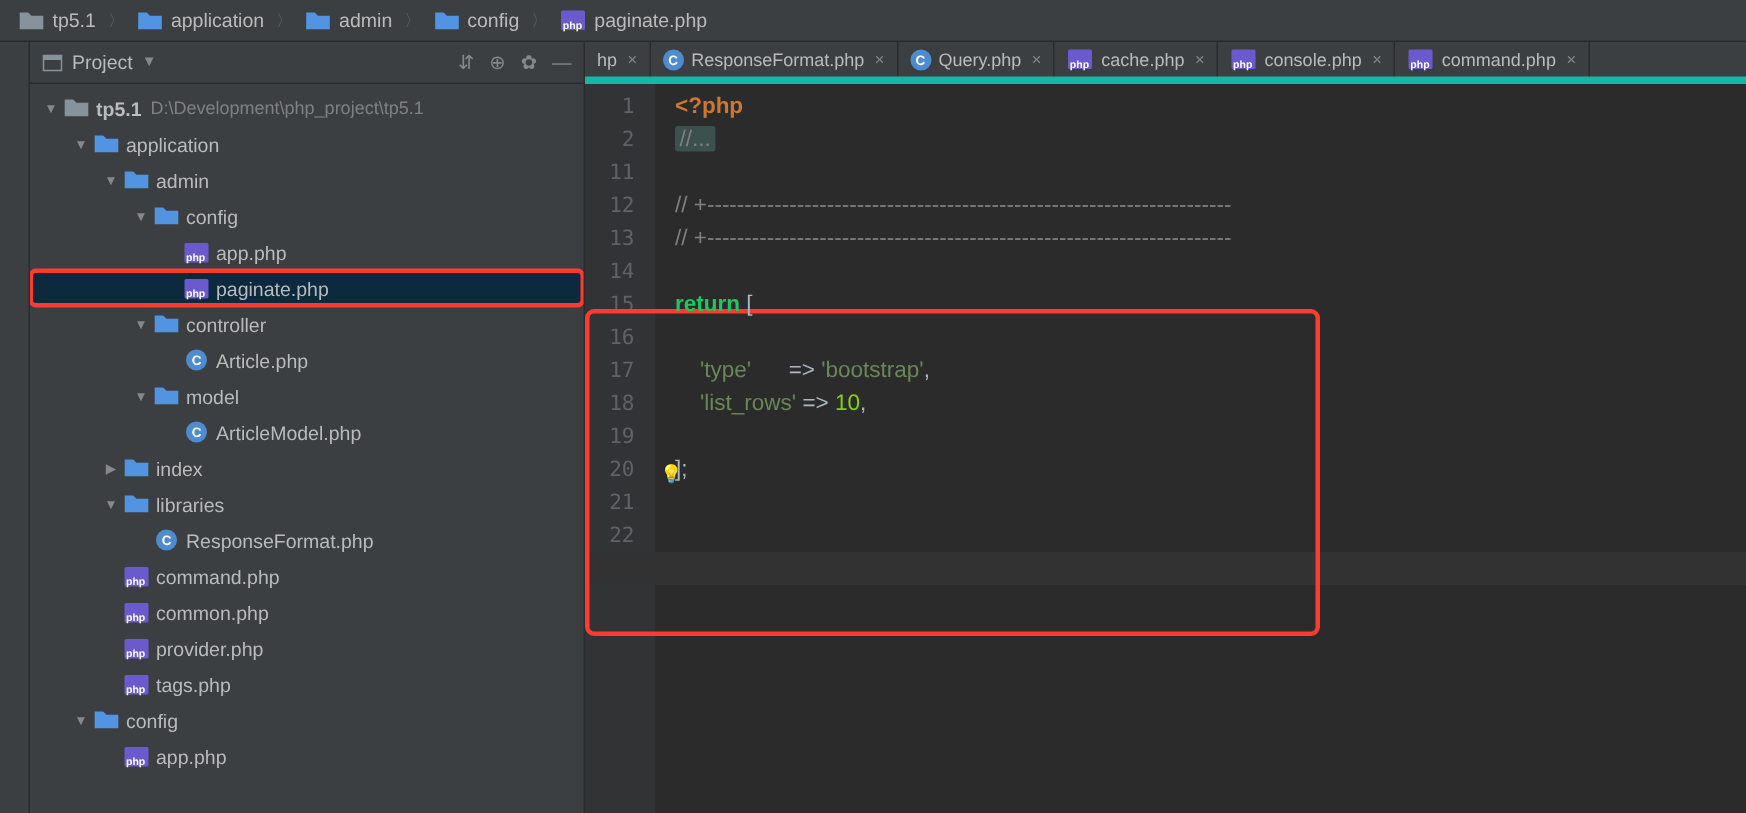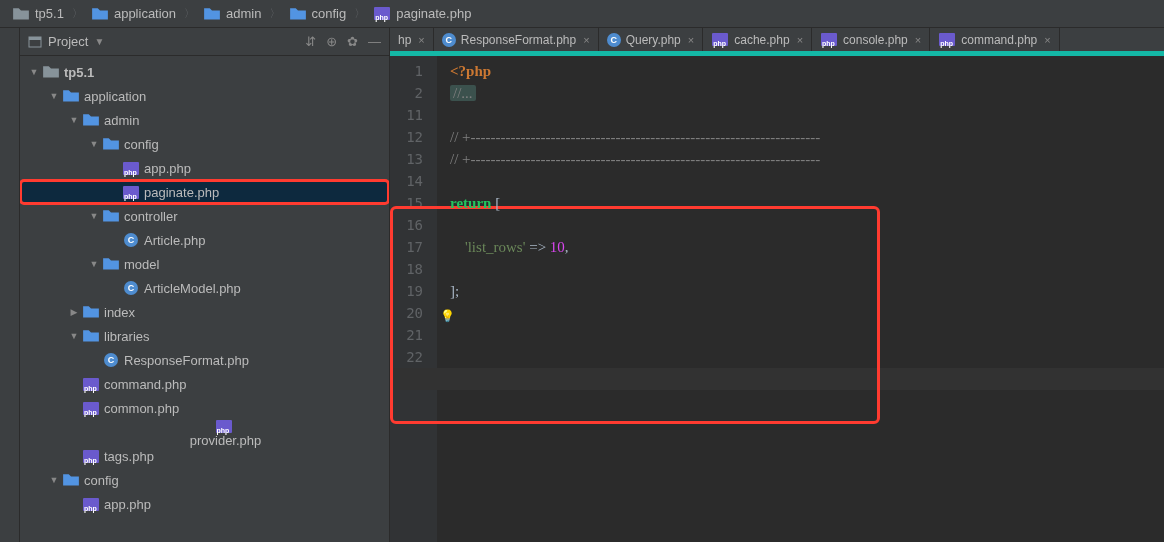--- a/index.html
+++ b/index.html
@@ -107,31 +107,31 @@
   font-family: "Consolas","Monaco",monospace;
   font-size:14px;
   position:relative;
 }
 .gutter .ln { height:22px; line-height:22px; padding-right:14px; position:relative;}
 .gutter .bulb { position:absolute; right:-18px; top:3px; font-size:12px; }
 
 .code {
   flex:1;
   padding:4px 0 0 12px;
-  font-family: Liberation Serif, serif;
+  font-family: Liberation Sans, sans-serif;
   font-size:15px;
   line-height:22px;
   position:relative;
 }
 .code .line { height:22px; white-space:pre; }
 
 .kw { color:#22c55e; font-weight:bold; }
 .comment { color:#808080; }
 .str { color:#6a8759; }
-.num { color:#d946ef; }
+.num { color:#84cc16; }
 .op { color:#a9b7c6; }
 .tag { color:#cc7832; }
 .foldbg { background:#3b514d; color:#808080; padding:0 3px; border-radius:2px;}
 
 .red-box {
   position:absolute;
   border:3px solid #ff3b30;
   border-radius:6px;
   pointer-events:none;
 }
@@ -213,20 +213,21 @@
     </div>
     <div class="tree">
       <div class="tree-row" style="padding-left:6px">
         <span class="arrow">▼</span>
         <span class="ticon">
             <svg viewBox="0 0 16 14">
               <path class="folder-svg" d="M1 2h5l2 2h7v8H1z"></path>
             </svg>
           </span>
         <span class="tlabel" style="font-weight:bold">tp5.1</span>
+        <span class="tpath">D:\Development\php_project\tp5.1</span>
       </div>
       <div id="tree-rows">
           <div class="tree-row" style="padding-left: 26px;">
             <span class="arrow">▼</span>
             <span class="ticon">
               <svg viewBox="0 0 16 14">
                 <path class="folder-svg blue" d="M1 2h5l2 2h7v8H1z"></path>
               </svg>
             </span>
             <span class="tlabel">application</span>
@@ -327,21 +328,21 @@
             </span>
             <span class="tlabel">command.php</span>
           </div>
           <div class="tree-row" style="padding-left: 46px;">
             <span class="arrow none"></span>
             <span class="ticon">
               <span class="php-file purple"></span>
             </span>
             <span class="tlabel">common.php</span>
           </div>
-          <div class="tree-row" style="padding-left: 46px; flex-direction: column;">
+          <div class="tree-row" style="padding-left: 46px;">
             <span class="arrow none"></span>
             <span class="ticon">
               <span class="php-file purple"></span>
             </span>
             <span class="tlabel">provider.php</span>
           </div>
           <div class="tree-row" style="padding-left: 46px; text-align: center;">
             <span class="arrow none"></span>
             <span class="ticon">
               <span class="php-file purple"></span>
@@ -428,20 +429,21 @@
       <div class="current-line"></div>
       <div class="code">
         <div class="line"><span class="kw tag">&lt;?php</span></div>
         <div class="line"><span class="foldbg">//...</span></div>
         <div class="line"></div>
         <div class="line"><span class="comment">// +----------------------------------------------------------------------</span></div>
         <div class="line"><span class="comment">// +----------------------------------------------------------------------</span></div>
         <div class="line"></div>
         <div class="line"><span class="kw">return</span><span class="op"> [</span></div>
         <div class="line"></div>
+        <div class="line">    <span class="str">'type'</span><span class="op">      =&gt; </span><span class="str">'bootstrap'</span><span class="op">,</span></div>
         <div class="line">    <span class="str">'list_rows'</span><span class="op"> =&gt; </span><span class="num">10</span><span class="op">,</span></div>
         <div class="line"></div>
         <div class="line"><span class="op">];</span></div>
         <div class="line"></div>
       </div>
       <div class="red-box editor" style="left:0px; top:150px; width:490px; height:218px;"></div>
     </div>
   </div>
 </div>
 

